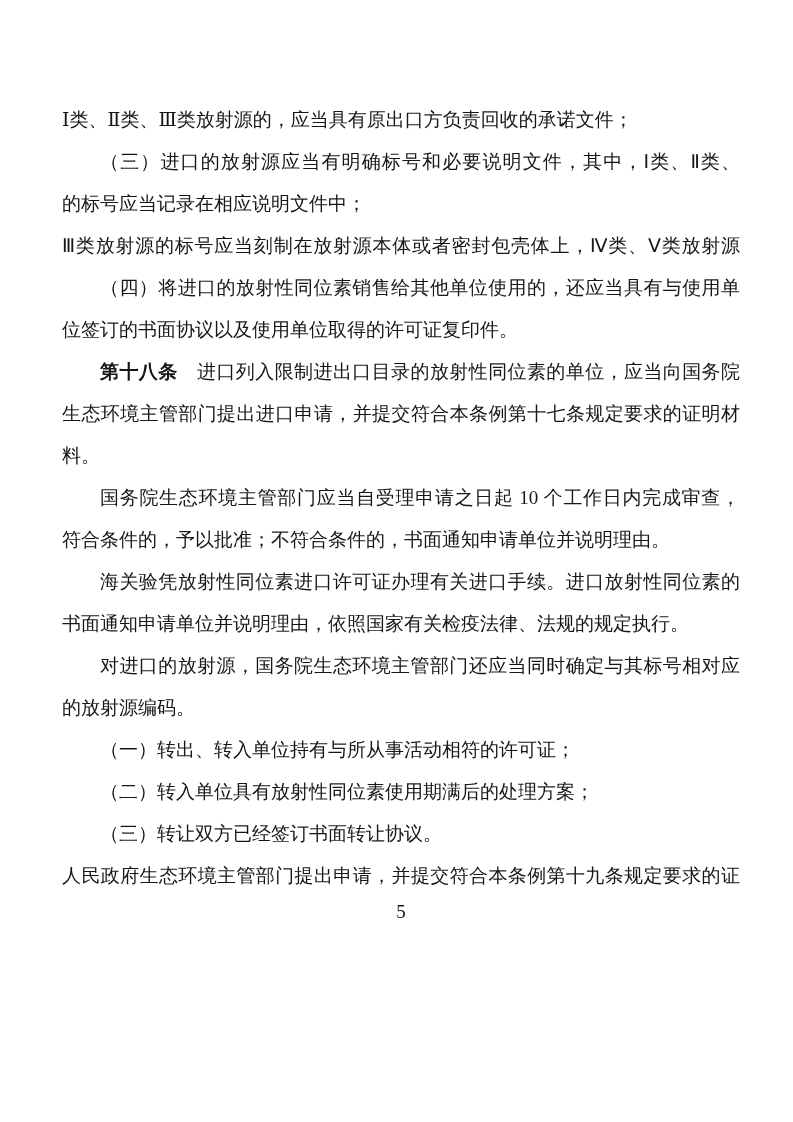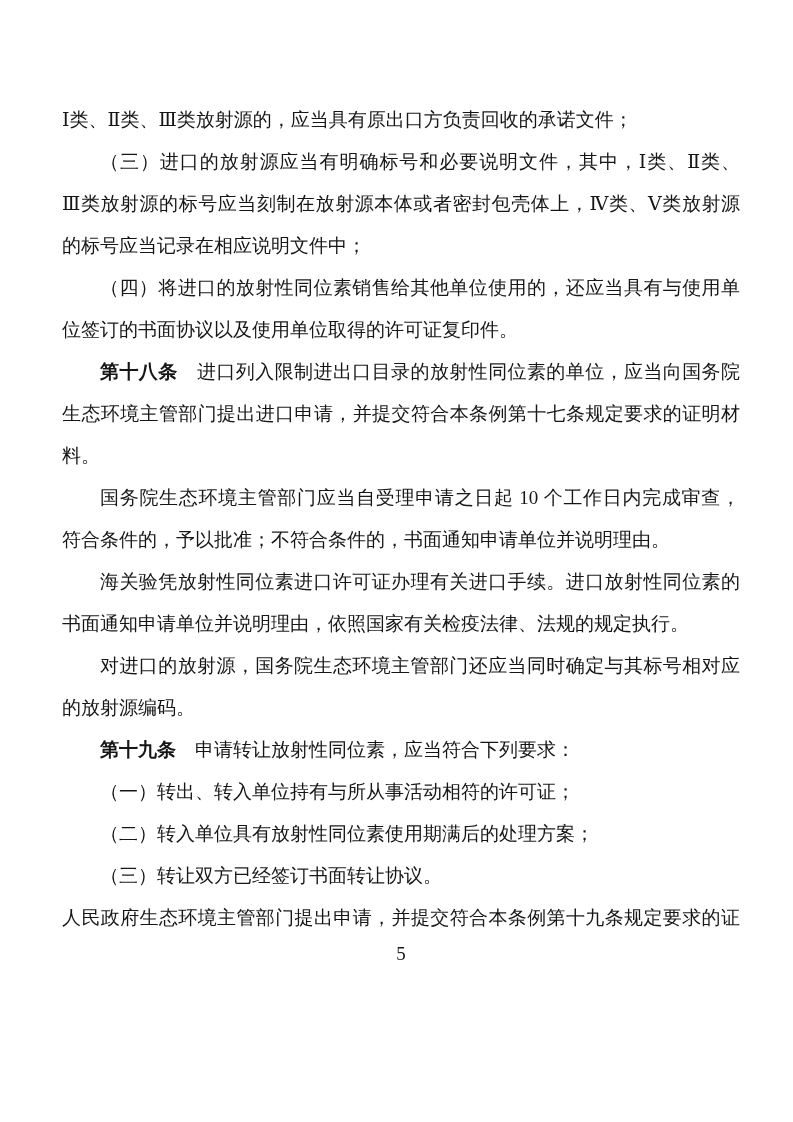--- a/index.html
+++ b/index.html
@@ -25,52 +25,52 @@
     line-height: 42px;
     font-size: 19px;
     overflow: hidden;
     text-align: left;
     white-space: normal;
   }
   
   .line.j {
     text-align: justify;
     text-align-last: justify;
+    font-family: Liberation Serif, serif;
   }
   
   .line.ind { text-indent: 2em; }
   .b { font-weight: bold; margin-top: 17px; }
   .page-number {
     height: 30px;
     line-height: 30px;
     text-align: center;
     font-size: 19px;
     width: 678px;
   }
 </style>
 </head>
 <body>
 
 <div class="page">
   <div class="doc-body">
       <div class="line"><span>Ⅰ类、Ⅱ类、Ⅲ类放射源的，应当具有原出口方负责回收的承诺文件；</span></div>
       <div class="line j ind"><span>（三）进口的放射源应当有明确标号和必要说明文件，其中，Ⅰ类、Ⅱ类、</span></div>
+      <div class="line"><span>的标号应当记录在相应说明文件中；</span></div>
       <div class="line j"><span>Ⅲ类放射源的标号应当刻制在放射源本体或者密封包壳体上，Ⅳ类、Ⅴ类放射源</span></div>
-      <div class="line"><span>的标号应当记录在相应说明文件中；</span></div>
       <div class="line j ind"><span>（四）将进口的放射性同位素销售给其他单位使用的，还应当具有与使用单</span></div>
       <div class="line"><span>位签订的书面协议以及使用单位取得的许可证复印件。</span></div>
       <div class="line j ind"><span class="b">第十八条</span><span>　进口列入限制进出口目录的放射性同位素的单位，应当向国务院</span></div>
       <div class="line j"><span>生态环境主管部门提出进口申请，并提交符合本条例第十七条规定要求的证明材</span></div>
       <div class="line"><span>料。</span></div>
       <div class="line j ind"><span>国务院生态环境主管部门应当自受理申请之日起 10 个工作日内完成审查，</span></div>
       <div class="line"><span>符合条件的，予以批准；不符合条件的，书面通知申请单位并说明理由。</span></div>
       <div class="line j ind"><span>海关验凭放射性同位素进口许可证办理有关进口手续。进口放射性同位素的</span></div>
       <div class="line"><span>书面通知申请单位并说明理由，依照国家有关检疫法律、法规的规定执行。</span></div>
       <div class="line j ind"><span>对进口的放射源，国务院生态环境主管部门还应当同时确定与其标号相对应</span></div>
       <div class="line"><span>的放射源编码。</span></div>
-      <div class="line ind"><span class="b">第十九条</span><span>　申请转让放射性同位素，应当符合下列要求：</span></div>
       <div class="line ind"><span>（一）转出、转入单位持有与所从事活动相符的许可证；</span></div>
       <div class="line ind"><span>（二）转入单位具有放射性同位素使用期满后的处理方案；</span></div>
       <div class="line ind"><span>（三）转让双方已经签订书面转让协议。</span></div>
       <div class="line j"><span>人民政府生态环境主管部门提出申请，并提交符合本条例第十九条规定要求的证</span></div>
     </div>
   <div class="page-number">5</div>
 </div>
 
 </body></html>

